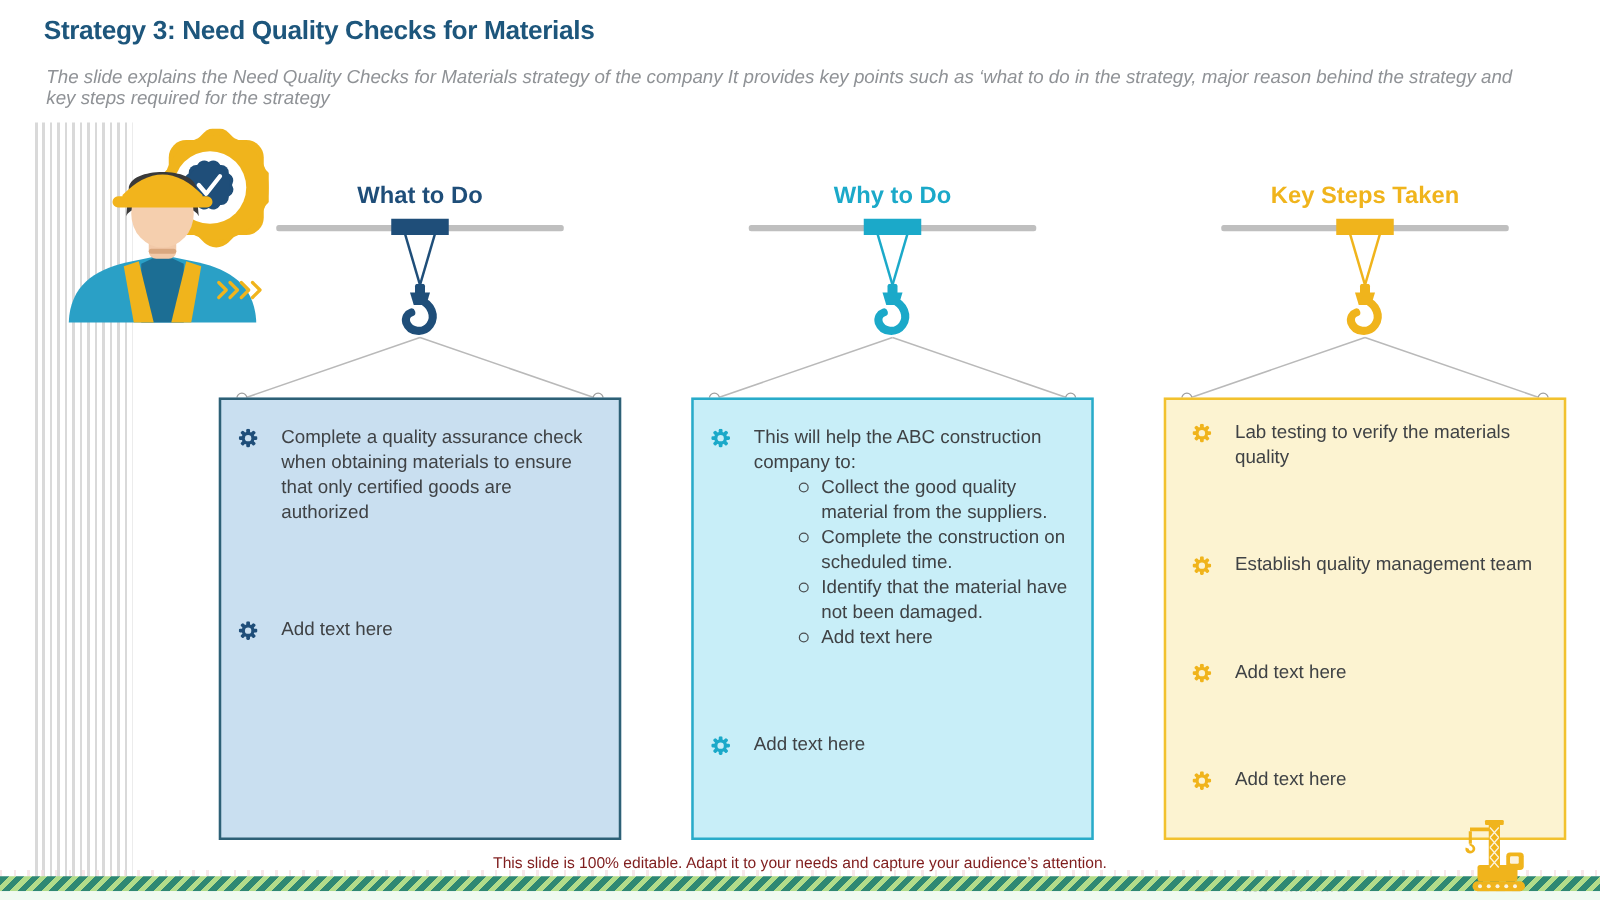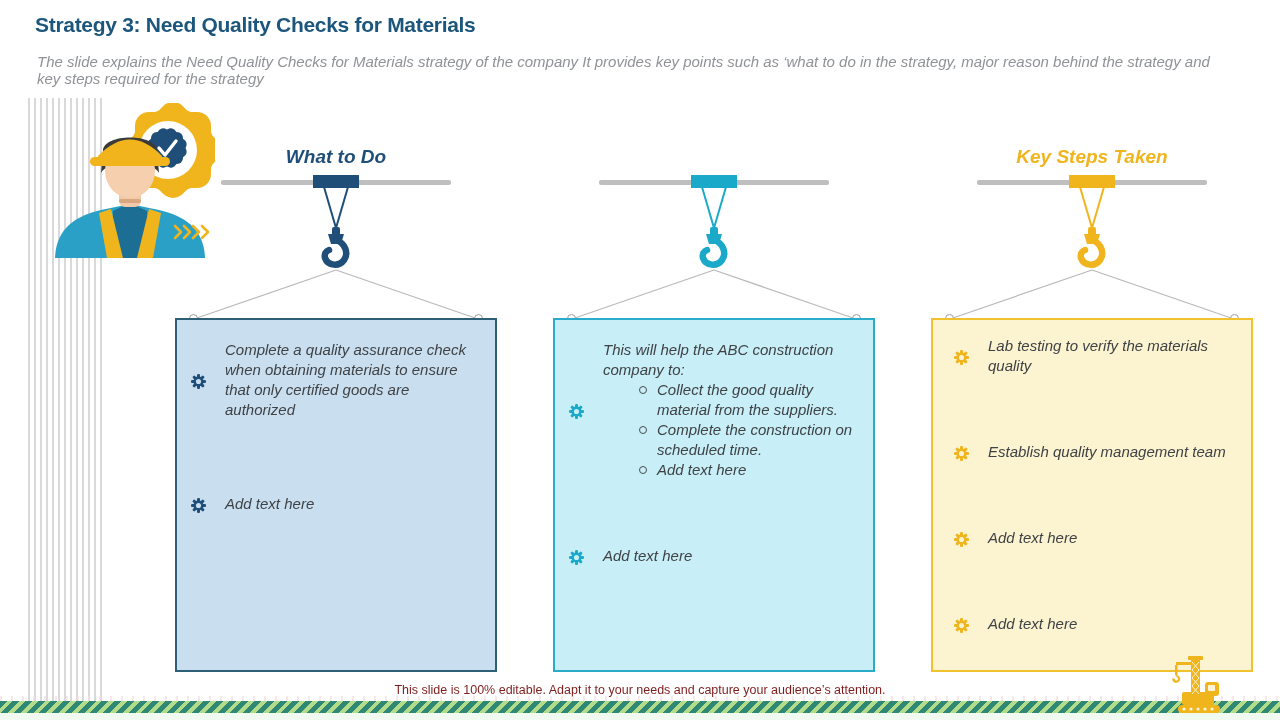--- a/index.html
+++ b/index.html
@@ -18,21 +18,21 @@
     font-size:15px;font-style:italic;color:#8f9296;line-height:17px;
   }
   
   .left-stripes{
     position:absolute;left:28px;top:98px;width:78px;height:604px;
     background:repeating-linear-gradient(90deg,#d9d9d9 0 2px,transparent 2px 6px);
   }
   .worker{position:absolute;left:45px;top:103px;width:170px;height:158px;}
   .chevrons{position:absolute;left:173px;top:224px;width:40px;height:16px;color:#f0b41c;}
   
-  #columns-root{position:absolute;left:0;top:0;width:1280px;height:527px;font-style:italic;}
+  #columns-root{position:absolute;left:0;top:0;width:1280px;height:527px;}
   .column{position:absolute;top:140px;width:322px;height:532px;}
   .column[data-idx="0"]{left:175px;}
   .column[data-idx="1"]{left:553px;}
   .column[data-idx="2"]{left:931px;}
   .col-header{
     position:absolute;top:6px;left:0;width:100%;text-align:center;
     font-size:19px;font-weight:bold;color:var(--accent);
   }
   .crane-bar{
     position:absolute;top:40px;left:46px;width:230px;height:5px;
@@ -50,21 +50,21 @@
     background:#fff;border:1px solid #9e9e9e;box-sizing:border-box;
   }
   .corner-dot.left{left:14px;}
   .corner-dot.right{right:14px;}
   .box{
     position:absolute;top:178px;left:0;width:322px;height:354px;box-sizing:border-box;
     background:var(--boxfill);border:2px solid var(--boxborder);
     padding:20px 14px 10px 12px;
   }
   .column[data-idx="2"] .box{padding-top:16px;padding-left:19px;}
-  .box-item{display:flex;align-items:center;}
+  .box-item{display:flex;align-items:flex-start;}
   .box-item + .box-item{margin-top:66px;}
   .column[data-idx="0"] .box-item + .box-item{margin-top:74px;}
   .gear-bullet{flex:0 0 15px;margin:3px 0 0 2px;color:var(--accent);}
   .item-text{
     margin-left:19px;font-size:15px;line-height:20px;color:#3f4245;
   }
   .sub-list{margin-top:0;}
   .sub-item{display:flex;align-items:flex-start;margin-left:36px;}
   .sub-marker{
     flex:0 0 8px;height:8px;width:8px;border:1.4px solid #4a4d50;border-radius:50%;
@@ -196,20 +196,21 @@
     </svg>
     <div class="item-text">
       <span class="item-main">Add text here</span>
       
     </div>
   </div>
 </div>
   </div>
 
   <div class="column" data-idx="1" style="--accent: #1ba9c9; --boxfill: #c8eef8; --boxborder: #29abc9;">
+    <div class="col-header">Why to Do</div>
     <div class="crane-bar"></div>
     <div class="crane-block"></div>
     <svg class="crane-vlines" viewBox="0 0 46 42">
       <line x1="11" y1="0" x2="23" y2="41" stroke="currentColor" stroke-width="2"></line>
       <line x1="35" y1="0" x2="23" y2="41" stroke="currentColor" stroke-width="2"></line>
     </svg>
     <svg class="crane-hook" viewBox="0 0 34 44">
       <g fill="currentColor">
         <rect x="13" y="0" width="8" height="9" rx="2"></rect>
         <path d="M9,7 h16 l-3,10 h-10 z"></path>
@@ -240,20 +241,24 @@
   <div class="sub-item">
     <span class="sub-marker"></span>
     <span class="sub-text">Collect the good quality material from the suppliers.</span>
   </div>
 
   <div class="sub-item">
     <span class="sub-marker"></span>
     <span class="sub-text">Complete the construction on scheduled time.</span>
   </div>
 
+  <div class="sub-item">
+    <span class="sub-marker"></span>
+    <span class="sub-text">Identify that the material have not been damaged.</span>
+  </div>
 
   <div class="sub-item">
     <span class="sub-marker"></span>
     <span class="sub-text">Add text here</span>
   </div>
 </div>
     </div>
   </div>
 
   <div class="box-item">

